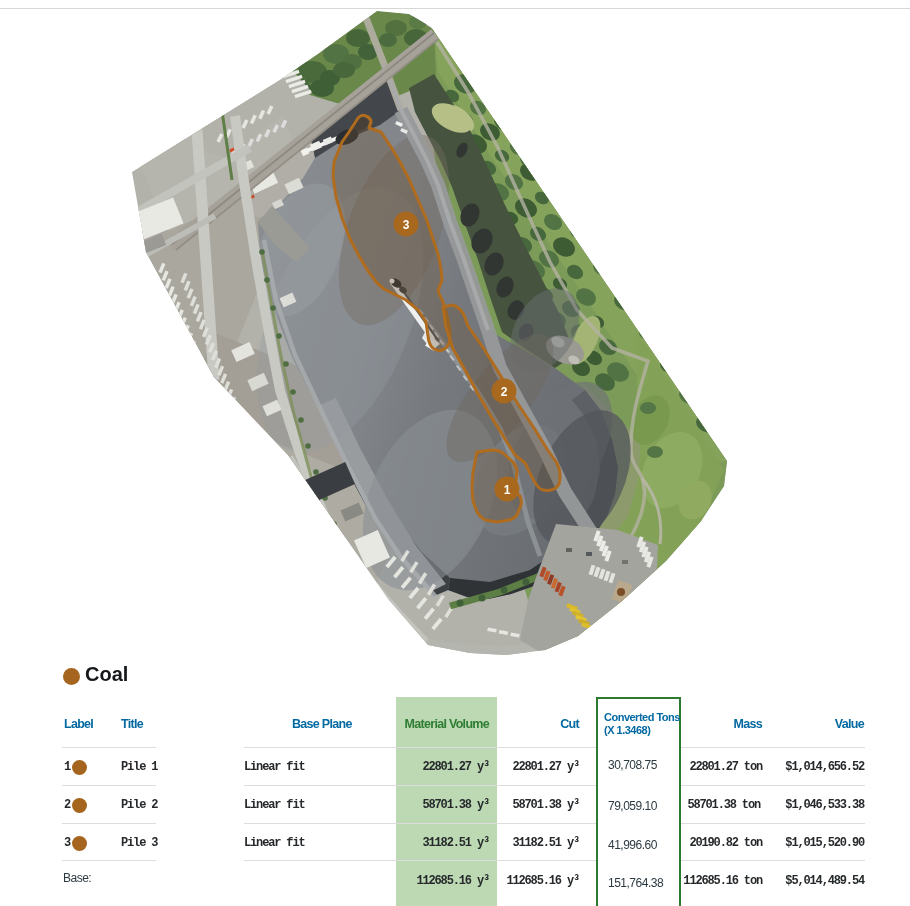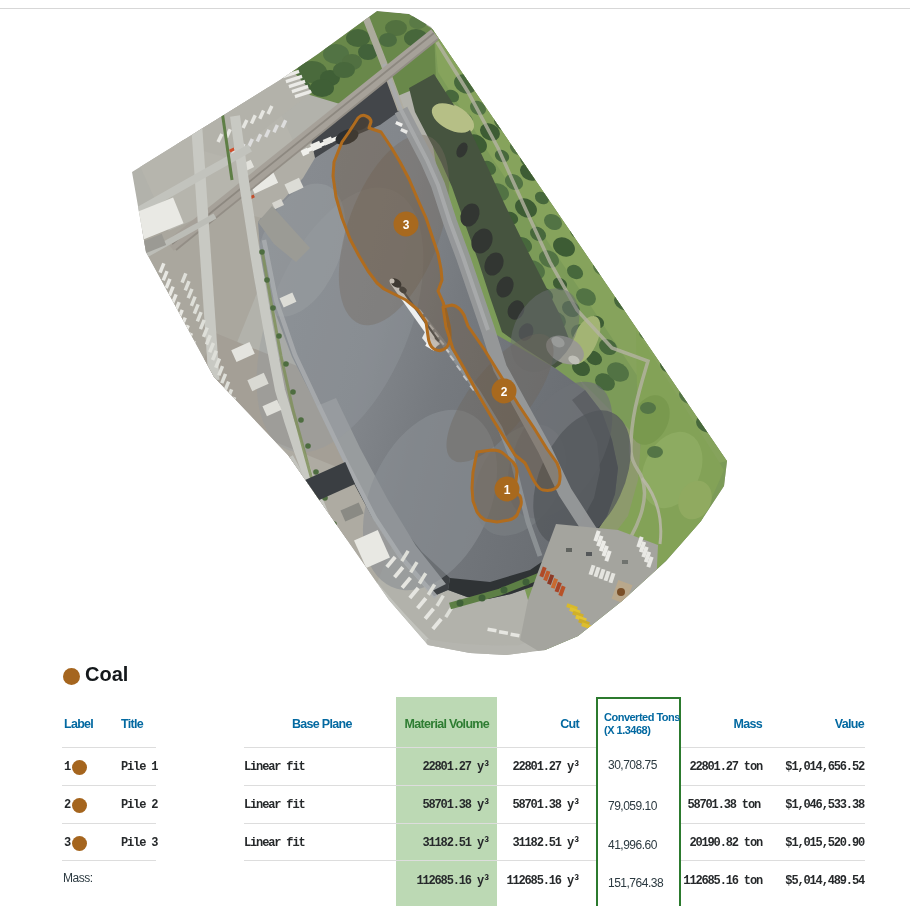--- a/index.html
+++ b/index.html
@@ -476,20 +476,20 @@
 <div class="cell mono" style="left:64px;top:836px;">3</div>
 <div class="cell" style="left:72px;top:835.5px;width:15px;height:15px;border-radius:50%;background:#a5651e;"></div>
 <div class="cell mono" style="left:121px;top:836px;">Pile 3</div>
 <div class="cell mono" style="left:244px;top:836px;">Linear fit</div>
 <div class="cell mono r" style="left:389px;top:836px;width:100px;">31182.51 y³</div>
 <div class="cell mono r" style="left:479px;top:836px;width:100px;">31182.51 y³</div>
 <div class="cell sans" style="left:608px;top:838px;">41,996.60</div>
 <div class="cell mono r" style="left:662px;top:836px;width:100px;">20190.82 ton</div>
 <div class="cell mono r" style="left:764px;top:836px;width:100px;">$1,015,520.90</div>
 
-<div class="cell sans" style="left:63px;top:871px;">Mass:</div>
+<div class="cell sans" style="left:63px;top:871px;">Base:</div>
 <div class="cell mono r" style="left:389px;top:874px;width:100px;">112685.16 y³</div>
 <div class="cell mono r" style="left:479px;top:874px;width:100px;">112685.16 y³</div>
 <div class="cell sans" style="left:608px;top:876px;">151,764.38</div>
 <div class="cell mono r" style="left:662px;top:874px;width:100px;">112685.16 ton</div>
 <div class="cell mono r" style="left:764px;top:874px;width:100px;">$5,014,489.54</div>
 
 </div>
 
 </body></html>

